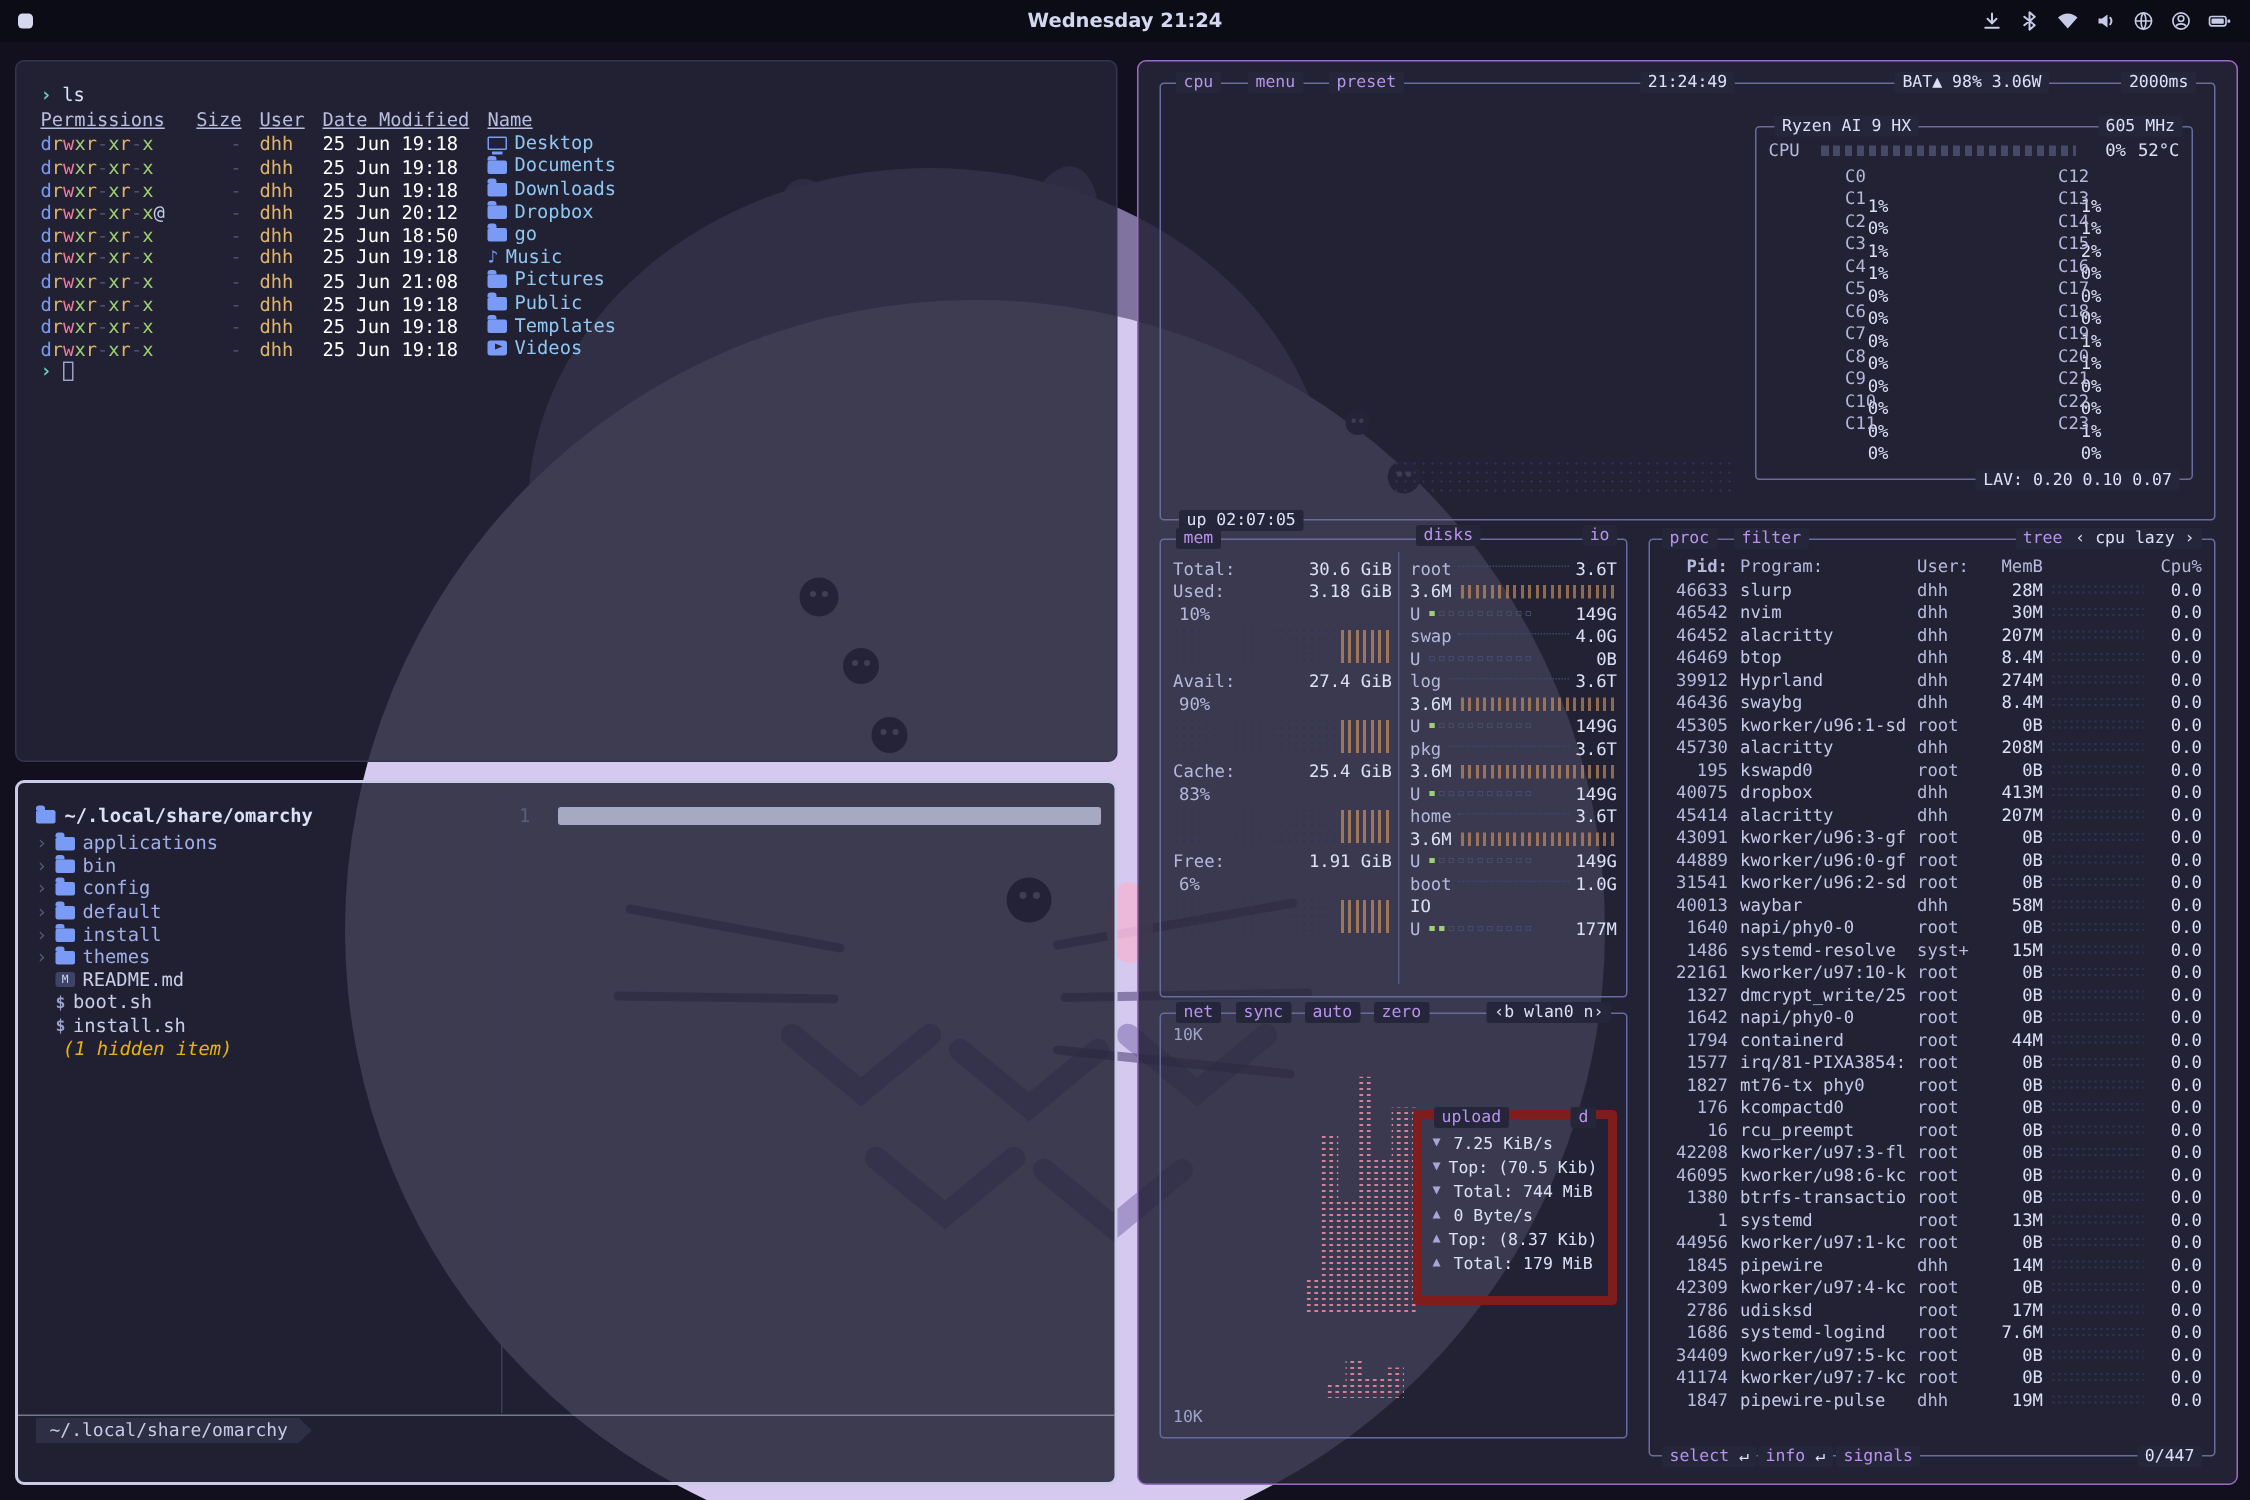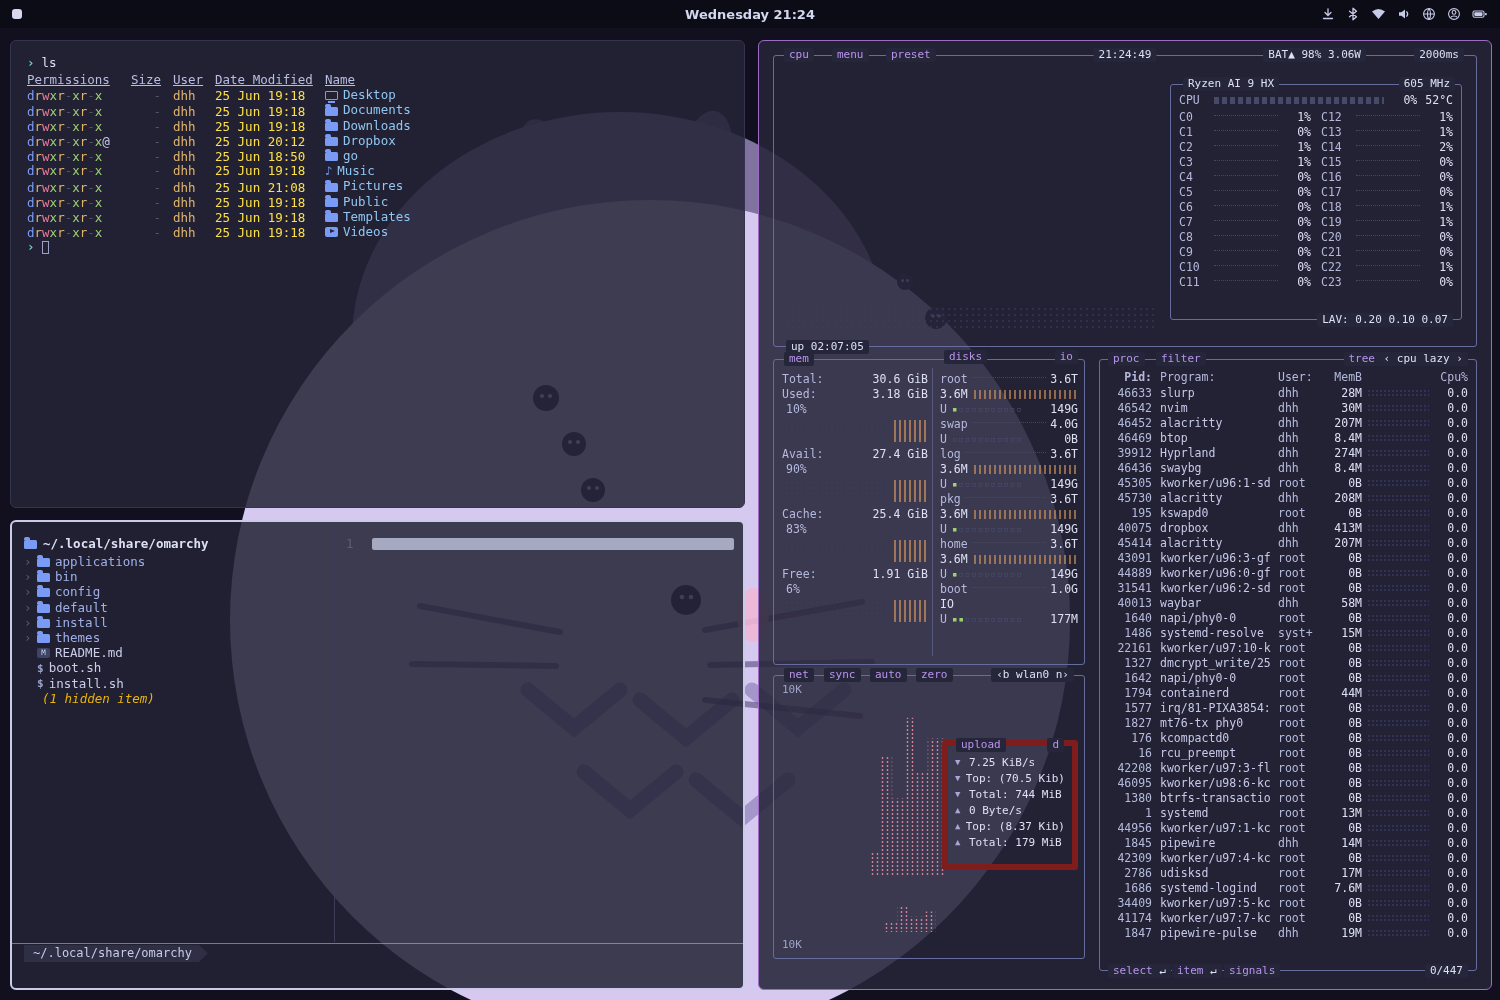--- a/index.html
+++ b/index.html
@@ -40,21 +40,21 @@
   .term-line { display:flex; align-items:center; gap:7px; height:16px; }
   .prompt { color:#6ad4c4; font-weight:bold; }
   .cmd { color:#dde0f4; }
   .cursor { width:7px; height:13px; border:1px solid #9aa0c8; display:inline-block; }
   .ls-table { margin-top:1px; }
   .ls-head, .ls-row { display:flex; height:15.2px; align-items:baseline; }
   .ls-head span { text-decoration:underline; color:#b9bde0; }
   .c-perm { width:102px; }
   .c-size { width:32px; text-align:right; color:#4e5370; }
   .c-user { width:46px; padding-left:12px; color:#dfb36b; }
-  .c-date { width:110px; padding-left:8px; color:#fde047; }
+  .c-date { width:110px; padding-left:8px; color:#ffffff; }
   .c-name { flex:1; padding-left:8px; color:#8fc6f2; display:flex; align-items:center; gap:5px; }
   .ch-d { color:#7a9bf5; } .ch-r { color:#dfb36b; } .ch-w { color:#ee7a9a; }
   .ch-x { color:#9ed072; } .ch-dash { color:#4e5370; } .ch-at { color:#c5c9e8; }
   
   .file-icon { display:inline-block; flex:none; }
   .folder-icon { position:relative; width:13px; height:9px; background:#7a9bf5; border-radius:1.5px; margin-top:2px; }
   .folder-icon::before { content:""; position:absolute; top:-3px; left:0; width:6px; height:3px; background:#7a9bf5; border-radius:2px 2px 0 0; }
   .desktop-icon { width:13px; height:9px; border:1.5px solid #7a9bf5; border-radius:1px; position:relative; margin-top:0; }
   .desktop-icon::after { content:""; position:absolute; left:2px; right:2px; bottom:-4px; height:2px; background:#7a9bf5; }
   .video-icon { width:13px; height:10px; background:#7a9bf5; border-radius:2px; position:relative; }
@@ -115,21 +115,21 @@
   .core-panel { position:absolute; right:14px; top:28px; width:292px; height:236px; border:1px solid #666d9e; border-radius:3px; padding:8px 8px 6px; }
   .model-chip { left:12px; }
   .freq-chip { right:6px; }
   .cpu-total-row { display:flex; align-items:center; height:15px; gap:5px; }
   .core-name { color:#b4b9dc; width:30px; }
   .meter { flex:1; height:7px; background-image:repeating-linear-gradient(90deg,#454a68 0 5px, transparent 5px 8px); }
   .core-pct { width:28px; text-align:right; color:#dde0f4; }
   .temp { color:#dde0f4; margin-left:3px; }
   .core-cols { display:flex; gap:10px; margin-top:2px; }
   .core-col { flex:1; }
-  .core-row { display:flex; align-items:center; height:15px; }
+  .core-row { display:flex; align-items:center; height:15px;flex-direction:column; }
   .leader { flex:1; border-bottom:1px dotted #42466a; margin:0 5px 4px; }
   .lav { position:absolute; right:8px; bottom:-8px; background:#26263a; padding:0 5px; color:#dde0f4; font-size:11px; height:14px; line-height:14px; }
   .up-chip { left:12px; }
   
   .mem-box { left:14px; top:318px; width:312px; height:306px; padding:10px 8px 6px; }
   .mem-stats-col { position:absolute; left:8px; top:12px; width:146px; }
   .mem-row { display:flex; justify-content:space-between; height:15px; }
   .mlabel { color:#b4b9dc; }
   .mvalue { color:#dde0f4; }
   .mem-pct-row { height:15px; color:#b4b9dc; padding-left:4px; }
@@ -1252,17 +1252,17 @@
           <span class="p-pid">1847</span>
           <span class="p-prog">pipewire-pulse</span>
           <span class="p-user">dhh</span>
           <span class="p-mem">19M</span>
           <span class="p-gap"></span>
           <span class="p-cpu">0.0</span>
         </div>
       
     </div>
     <span class="chip bottom pf-chip-1"><span>select</span>&nbsp;<span class="pf-key">↵</span></span>
-    <span class="chip bottom pf-chip-2"><span>item</span>&nbsp;<span class="pf-key">↵</span></span>
+    <span class="chip bottom pf-chip-2"><span>info</span>&nbsp;<span class="pf-key">↵</span></span>
     <span class="chip bottom pf-chip-3"><span>signals</span></span>
     <span class="chip white bottom proc-footer-count">0/447</span>
   </div>
 </div>
 
 </body></html>

